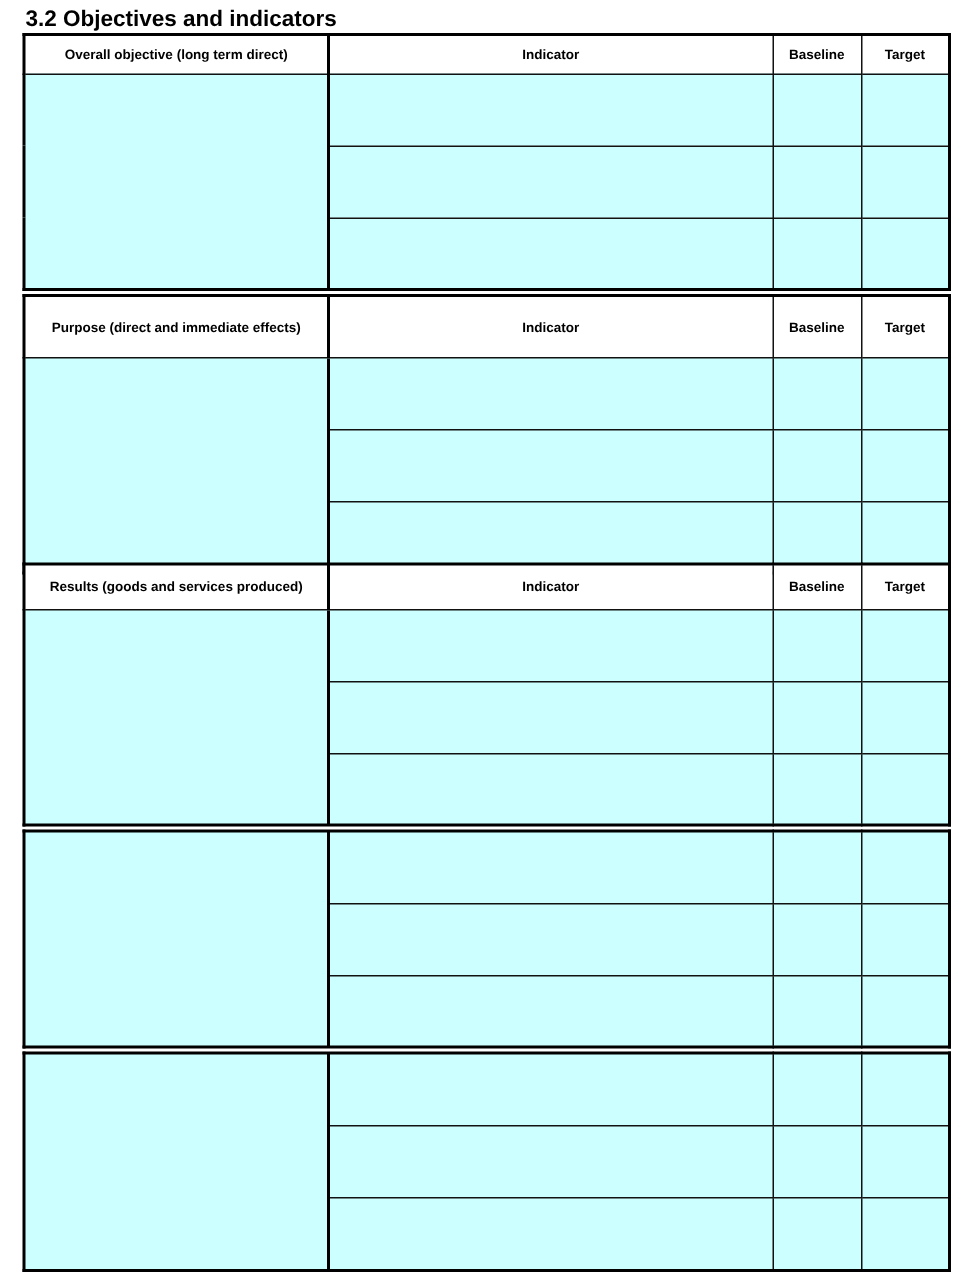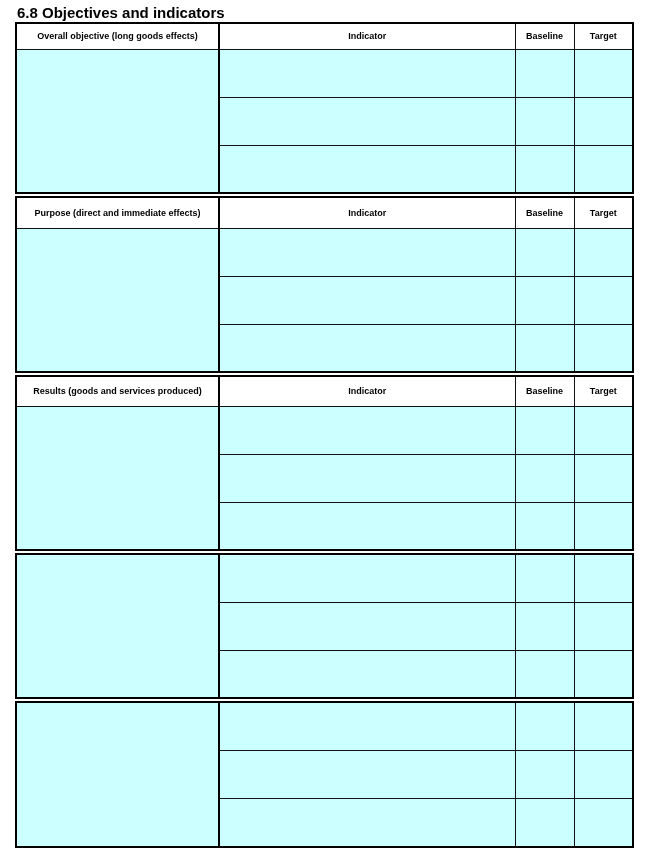--- a/index.html
+++ b/index.html
@@ -57,32 +57,32 @@
     border-right: 2px solid #000;
   }
   col.c1 { width: 203px; }
   col.c2 { width: 296px; }
   col.c3 { width: 59px; }
   col.c4 { width: 59px; }
 </style>
 </head>
 <body>
 
-<div class="title">6.8 Objectives and indicators</div>
+<div class="title">3.2 Objectives and indicators</div>
 
 <table class="block" style="top:22px;height:171px;">
   <colgroup>
       <col class="c1">
       <col class="c2">
       <col class="c3">
       <col class="c4">
     </colgroup>
   <tbody>
       <tr style="height:26px;">
-    <th class="obj-h">Overall objective (long goods effects)</th>
+    <th class="obj-h">Overall objective (long term direct)</th>
     <th>Indicator</th>
     <th>Baseline</th>
     <th>Target</th>
   </tr>
   <tr style="height:48px;">
     <td class="obj" rowspan="3"></td>
     <td></td>
     <td></td>
     <td></td>
   </tr>
@@ -100,21 +100,21 @@
   </table>
 
 <table class="block" style="top:196px;height:176px;">
   <colgroup>
       <col class="c1">
       <col class="c2">
       <col class="c3">
       <col class="c4">
     </colgroup>
   <tbody>
-      <tr style="height:31px;">
+      <tr style="height:41px;">
     <th class="obj-h">Purpose (direct and immediate effects)</th>
     <th>Indicator</th>
     <th>Baseline</th>
     <th>Target</th>
   </tr>
   <tr style="height:48px;">
     <td class="obj" rowspan="3"></td>
     <td></td>
     <td></td>
     <td></td>

